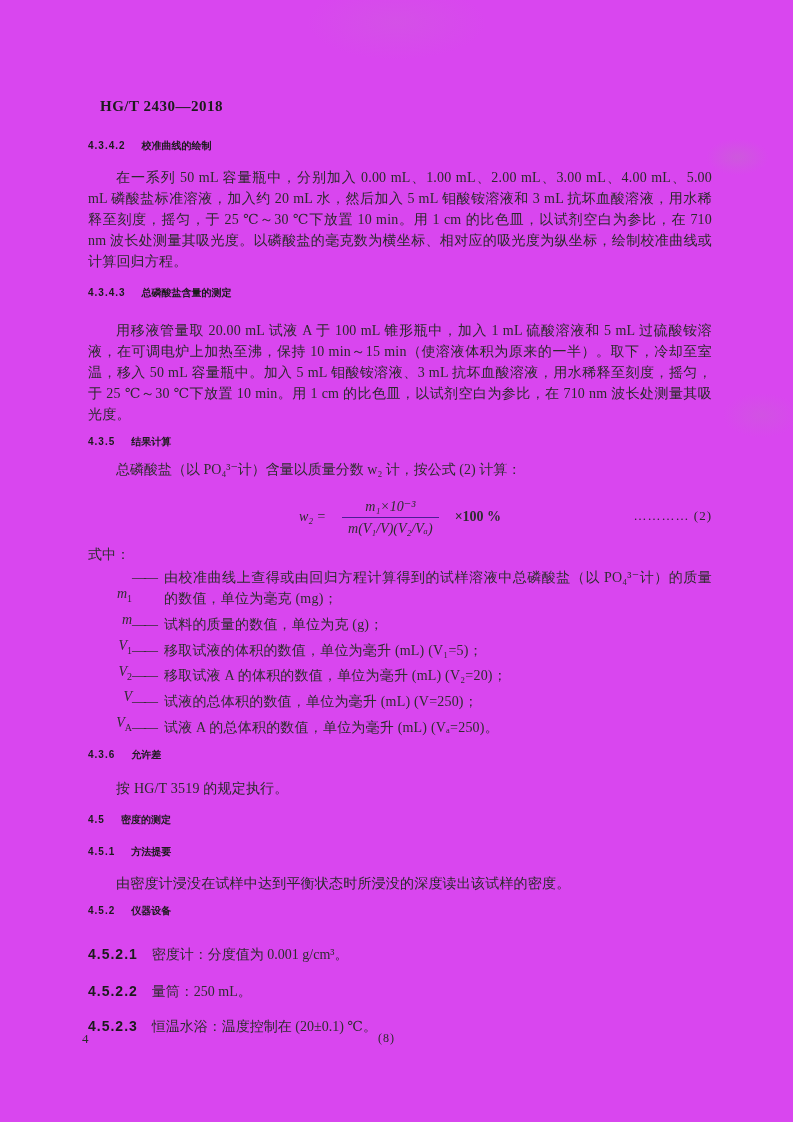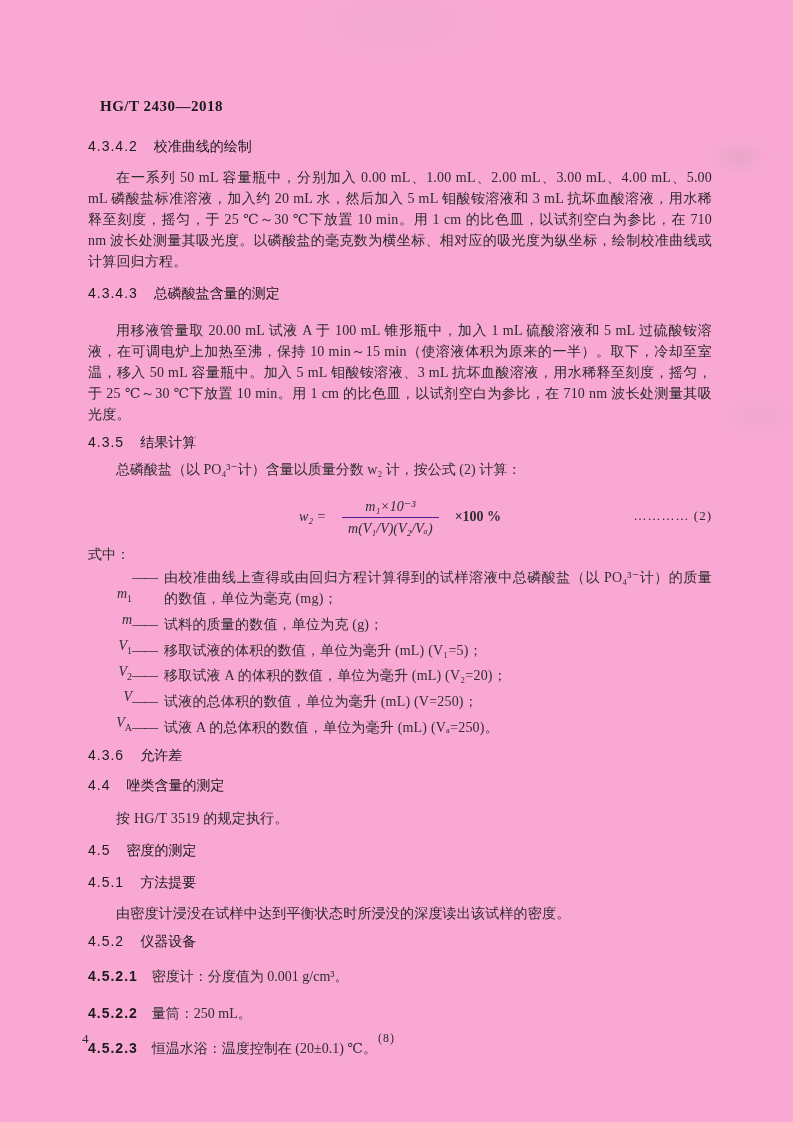--- a/index.html
+++ b/index.html
@@ -4,21 +4,21 @@
 <style>
   html,body{margin:0;padding:0;}
   body{
     width:793px;height:1122px;
     background:#ededea;
     font-family:"Liberation Serif","DejaVu Serif",serif;
   }
   .page{
     position:relative;
     width:793px;height:1122px;
-    background:#f9a8d4;
+    background:#d946ef;
     overflow:hidden;
     color:#2e2e2e;
   }
   
   .page::before{
     content:"";
     position:absolute;inset:0;
     background:
       radial-gradient(45px 26px at 93% 14%, rgba(160,160,152,.20), transparent 70%),
       radial-gradient(55px 32px at 96% 37%, rgba(160,160,152,.13), transparent 70%),
@@ -30,21 +30,21 @@
   }
   .doc-number{
     margin:97px 0 0 12px;
     font-weight:700;font-size:15px;line-height:18px;
     color:#1c1c1c;letter-spacing:.5px;
     font-family:"Liberation Serif","DejaVu Serif",serif;
   }
   .h{
     margin-top:18px;
     font-family:"Liberation Sans","DejaVu Sans",sans-serif;
-    font-weight:400;font-size:14px;line-height:18px;color:#1b1b1b;
+    font-weight:700;font-size:10px;line-height:18px;color:#1b1b1b;
   }
   .h .h-num{margin-right:16px;letter-spacing:1px;}
   .para{
     margin:12px 0 0 0;
     font-size:14px;line-height:21px;color:#2b2b2b;
     text-align:justify;text-indent:2em;
     letter-spacing:.2px;
   }
   .para.tight{margin-top:18px;}
   .intro{margin-top:8px;text-indent:2em;font-size:14px;line-height:21px;}
@@ -160,39 +160,36 @@
       <div class="def-row">
         <span class="def-term"><i>V</i><sub>A</sub></span>
         <span class="def-text"><span class="def-dash">——</span><span>试液 A 的总体积的数值，单位为毫升 (mL) (Vₐ=250)。</span></span>
       </div>
     </div>
 
     <div class="h mt8">
       <span class="h-num">4.3.6</span><span class="h-title">允许差</span>
     </div>
 
-    <div class="h mt12">
-      <span class="h-num">4.4</span><span class="h-title">唑类含量的测定</span>
-    </div>
     <p class="para" style="margin-top:14px">按 HG/T 3519 的规定执行。</p>
 
     <div class="h mt12">
       <span class="h-num">4.5</span><span class="h-title">密度的测定</span>
     </div>
 
     <div class="h" style="margin-top:14px">
       <span class="h-num">4.5.1</span><span class="h-title">方法提要</span>
     </div>
     <p class="para" style="margin-top:12px">由密度计浸没在试样中达到平衡状态时所浸没的深度读出该试样的密度。</p>
 
     <div class="h mt8">
       <span class="h-num">4.5.2</span><span class="h-title">仪器设备</span>
     </div>
 
-    <div class="item" style="margin-top:16px">
+    <div class="item" style="margin-top:24px">
       <span class="h-num">4.5.2.1</span>
       <span>密度计：分度值为 0.001 g/cm³。</span>
     </div>
     <div class="item" style="margin-top:16px">
       <span class="h-num">4.5.2.2</span>
       <span>量筒：250 mL。</span>
     </div>
     <div class="item" style="margin-top:14px">
       <span class="h-num">4.5.2.3</span>
       <span>恒温水浴：温度控制在 (20±0.1) ℃。</span>

